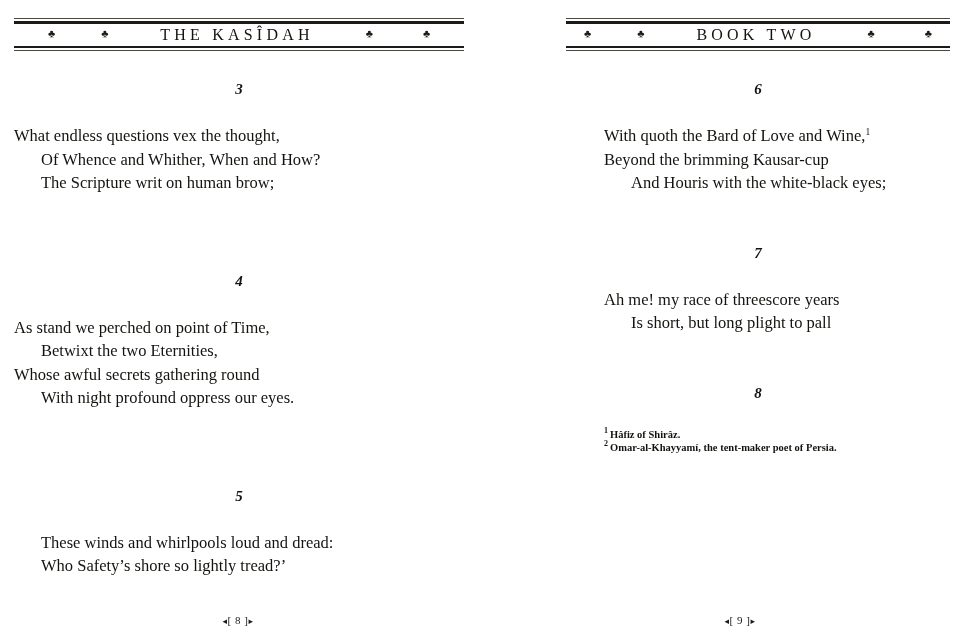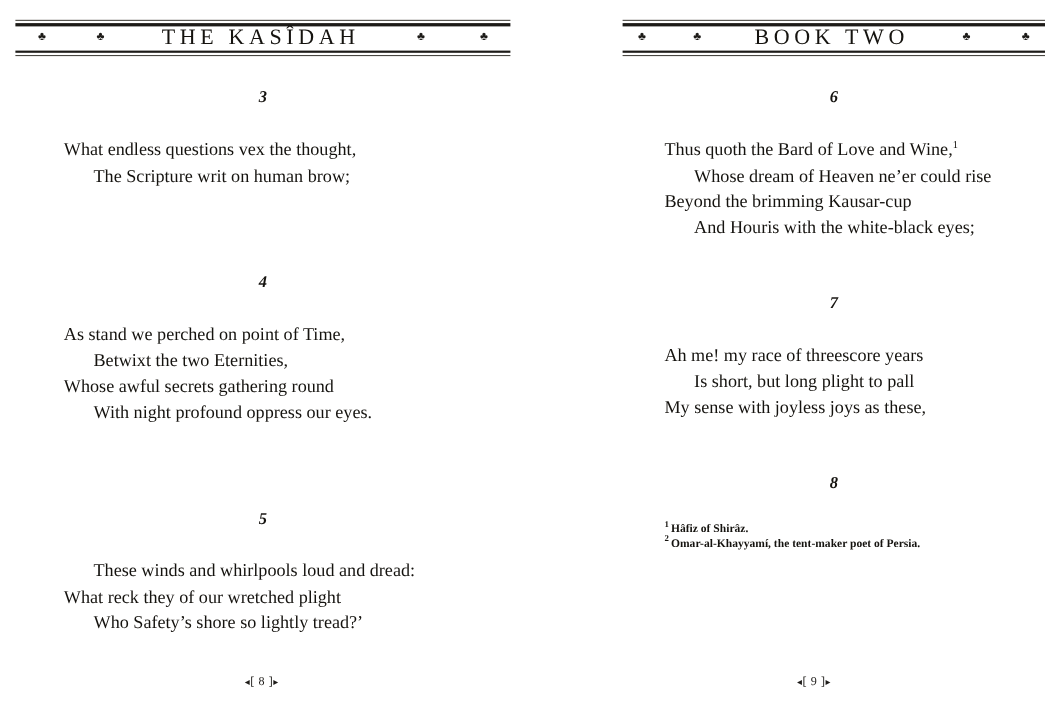--- a/index.html
+++ b/index.html
@@ -52,21 +52,21 @@
     background: #4a4742;
   }
   .runhead-inner {
     display: flex;
     align-items: center;
     justify-content: center;
     height: 22px;
     padding: 0 14px;
   }
   .runhead-title {
-    font-size: 20px;
+    font-size: 16px;
     letter-spacing: 4.2px;
     white-space: nowrap;
     font-weight: 400;
   }
   .orn {
     font-size: 11px;
     line-height: 1;
     color: #1d1b18;
     display: inline-block;
     transform: translateY(-1px);
@@ -88,21 +88,21 @@
     margin: 0 0 26px 0;
   }
   .line {
     font-size: 16.5px;
     line-height: 23.5px;
     white-space: nowrap;
   }
   .line.ind { padding-left: 27px; }
 
   .page-left .stanza-1 { margin-top: 0; }
-  .page-left .verse { margin-left: 44px; }
+  .page-left .verse { }
   .page-left .gap-a { height: 78px; }
   .page-left .gap-b { height: 78px; }
 
   .page-right .verse { margin-left: 38px; }
   .page-right .gap-a { height: 50px; }
   .page-right .gap-b { height: 50px; }
 
   sup {
     font-size: 9.5px;
     vertical-align: super;
@@ -158,20 +158,21 @@
       <div class="rule-bot-thick"></div>
       <div class="rule-bot-thin"></div>
     </div>
 
     <div class="body-col">
 
       <div class="stanza stanza-1">
         <div class="stanza-num">3</div>
         <div class="verse">
           <div class="line">What endless questions vex the thought,</div>
+          <div class="line ind">Of Whence and Whither, When and How?</div>
           <div class="line ind">The Scripture writ on human brow;</div>
         </div>
       </div>
 
       <div class="gap-a"></div>
 
       <div class="stanza">
         <div class="stanza-num">4</div>
         <div class="verse">
           <div class="line">As stand we perched on point of Time,</div>
@@ -180,21 +181,20 @@
           <div class="line ind">With night profound oppress our eyes.</div>
         </div>
       </div>
 
       <div class="gap-b"></div>
 
       <div class="stanza">
         <div class="stanza-num">5</div>
         <div class="verse">
           <div class="line ind">These winds and whirlpools loud and dread:</div>
-          <div class="line">What reck they of our wretched plight</div>
           <div class="line ind">Who Safety’s shore so lightly tread?’</div>
         </div>
       </div>
 
     </div>
 
     <div class="folio folio-left">
       <span class="folio-wing">◂</span><span class="folio-brk">[</span>&nbsp;<span>8</span>&nbsp;<span class="folio-brk">]</span><span class="folio-wing">▸</span>
     </div>
 
@@ -218,35 +218,33 @@
       </div>
       <div class="rule-bot-thick"></div>
       <div class="rule-bot-thin"></div>
     </div>
 
     <div class="body-col">
 
       <div class="stanza">
         <div class="stanza-num">6</div>
         <div class="verse">
-          <div class="line"><span>Thus quoth the Bard of Love and Wine,</span><sup>1</sup></div>
-          <div class="line ind">Whose dream of Heaven ne’er could rise</div>
+          <div class="line"><span>With quoth the Bard of Love and Wine,</span><sup>1</sup></div>
           <div class="line">Beyond the brimming Kausar-cup</div>
           <div class="line ind">And Houris with the white-black eyes;</div>
         </div>
       </div>
 
       <div class="gap-a"></div>
 
       <div class="stanza">
         <div class="stanza-num">7</div>
         <div class="verse">
           <div class="line">Ah me! my race of threescore years</div>
           <div class="line ind">Is short, but long plight to pall</div>
-          <div class="line">My sense with joyless joys as these,</div>
         </div>
       </div>
 
       <div class="gap-b"></div>
 
       <div class="stanza">
         <div class="stanza-num">8</div>
       </div>
 
       <div class="footnotes">

